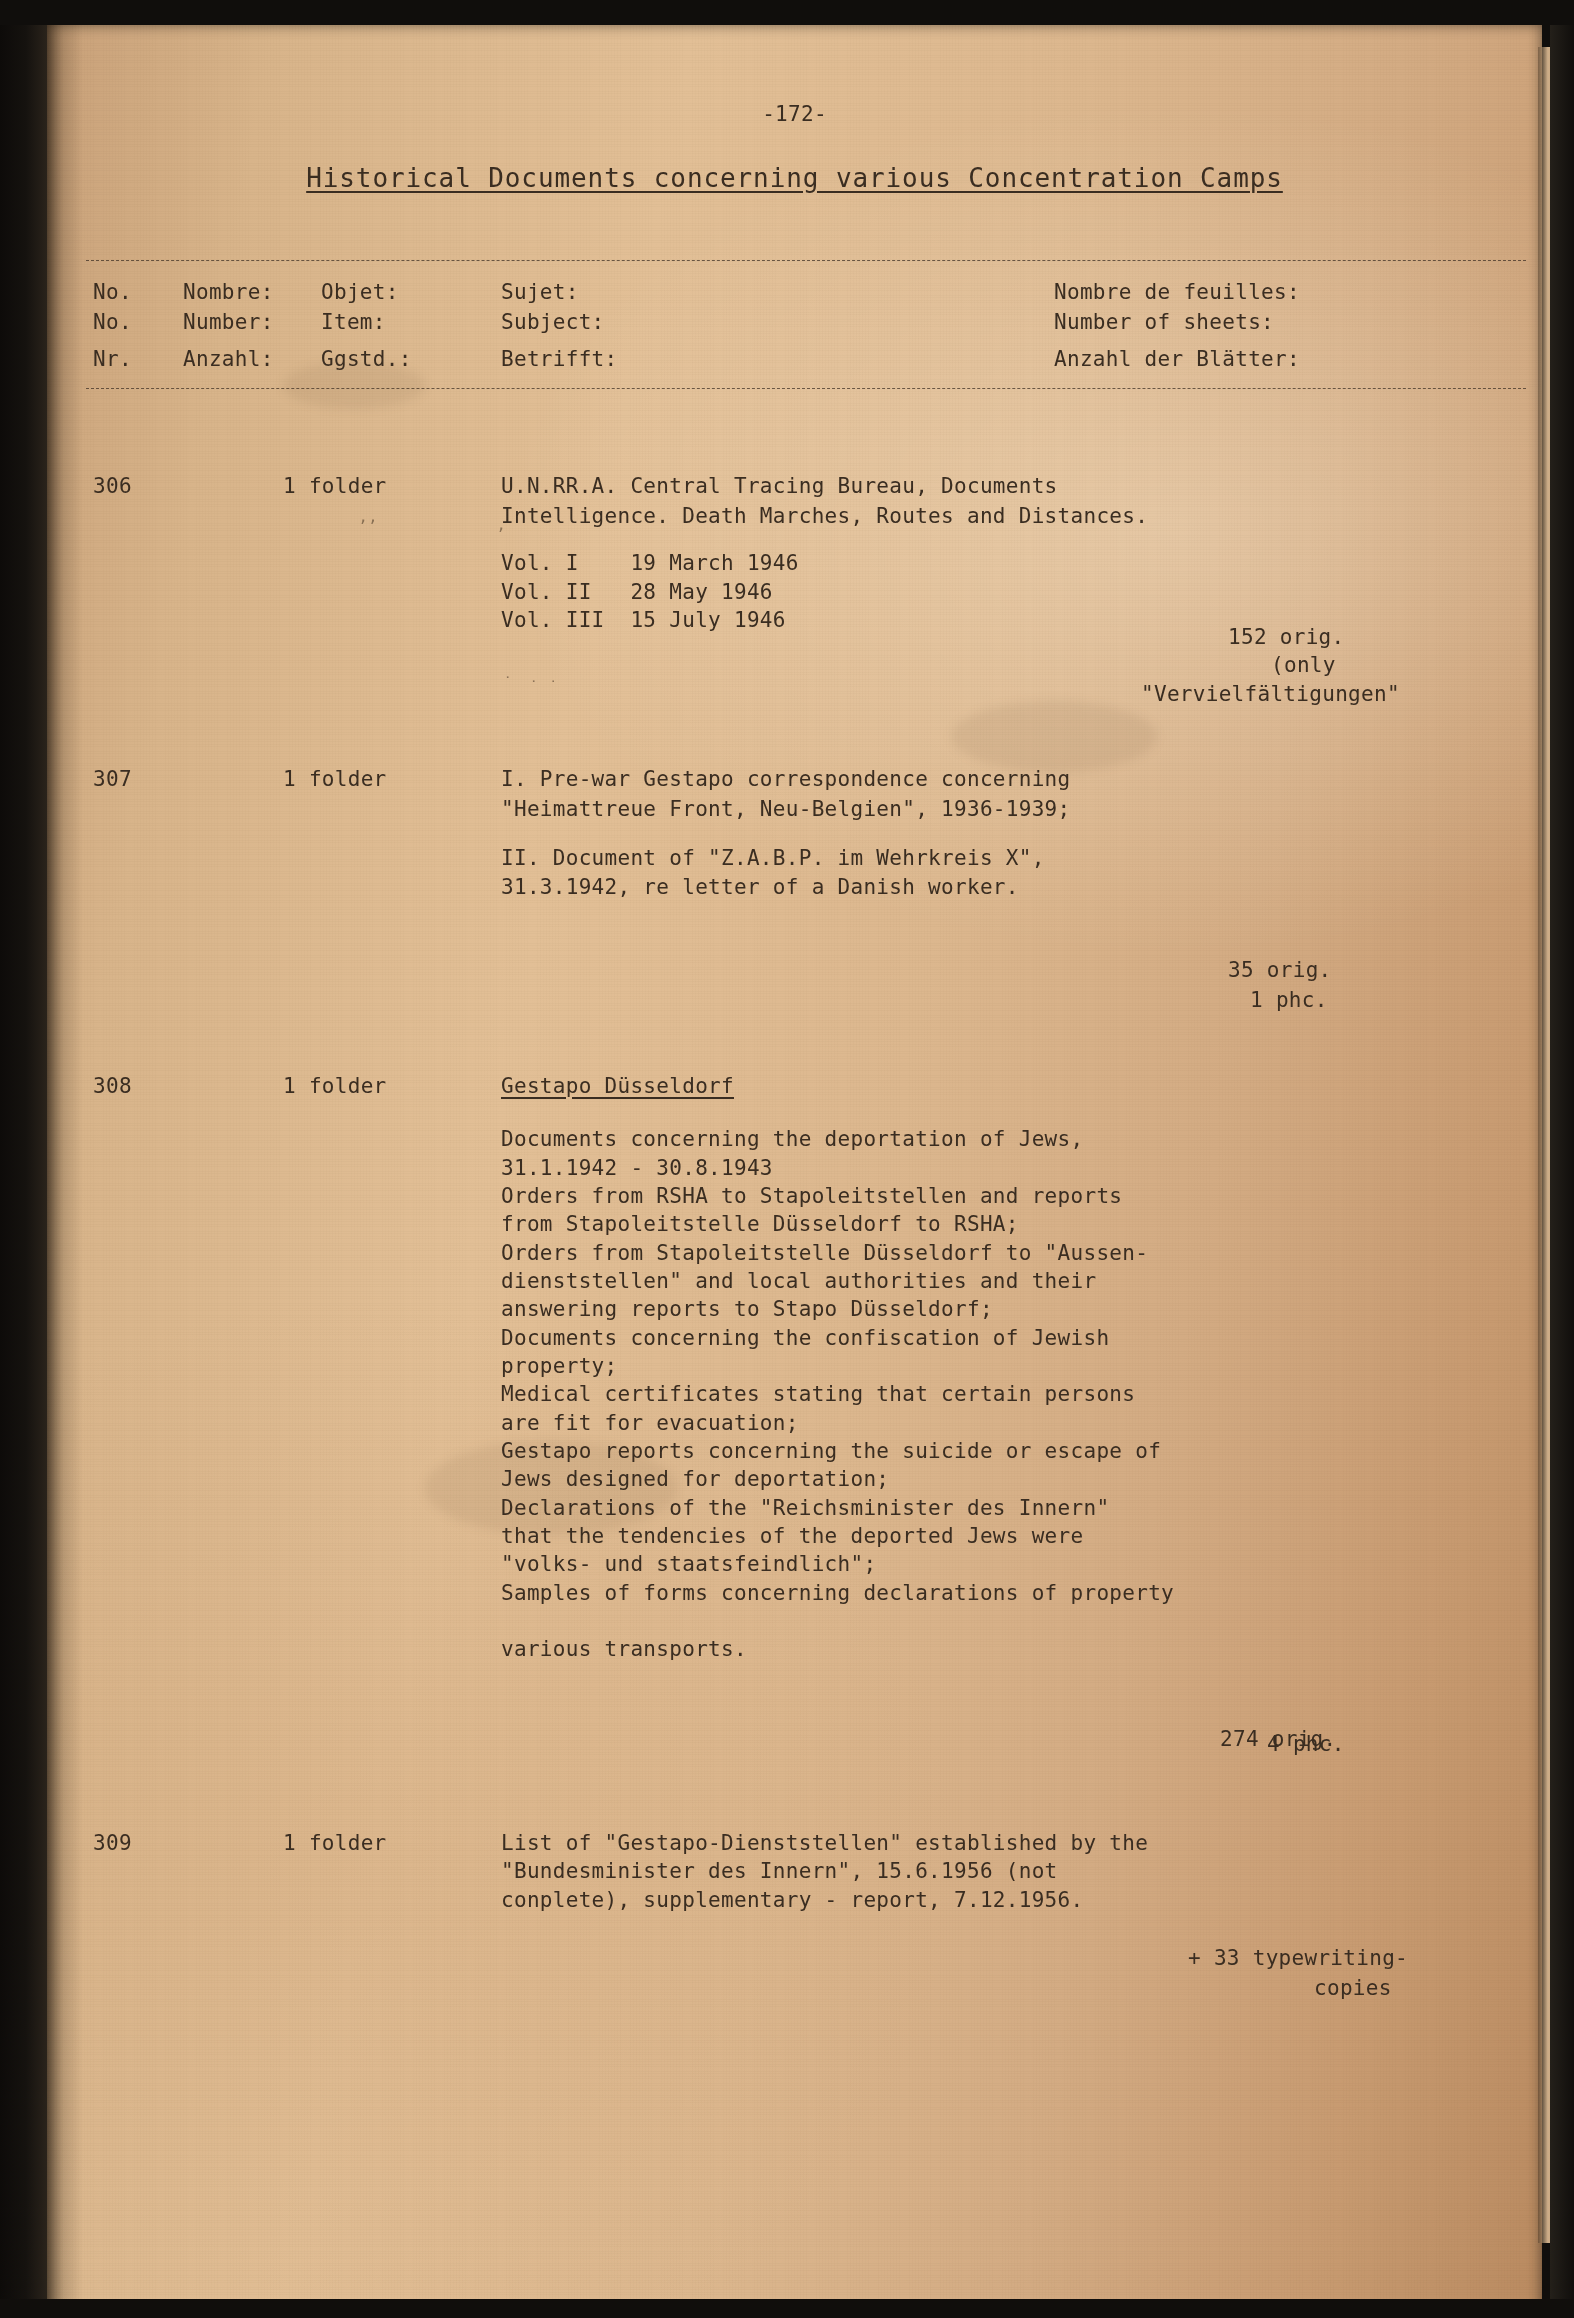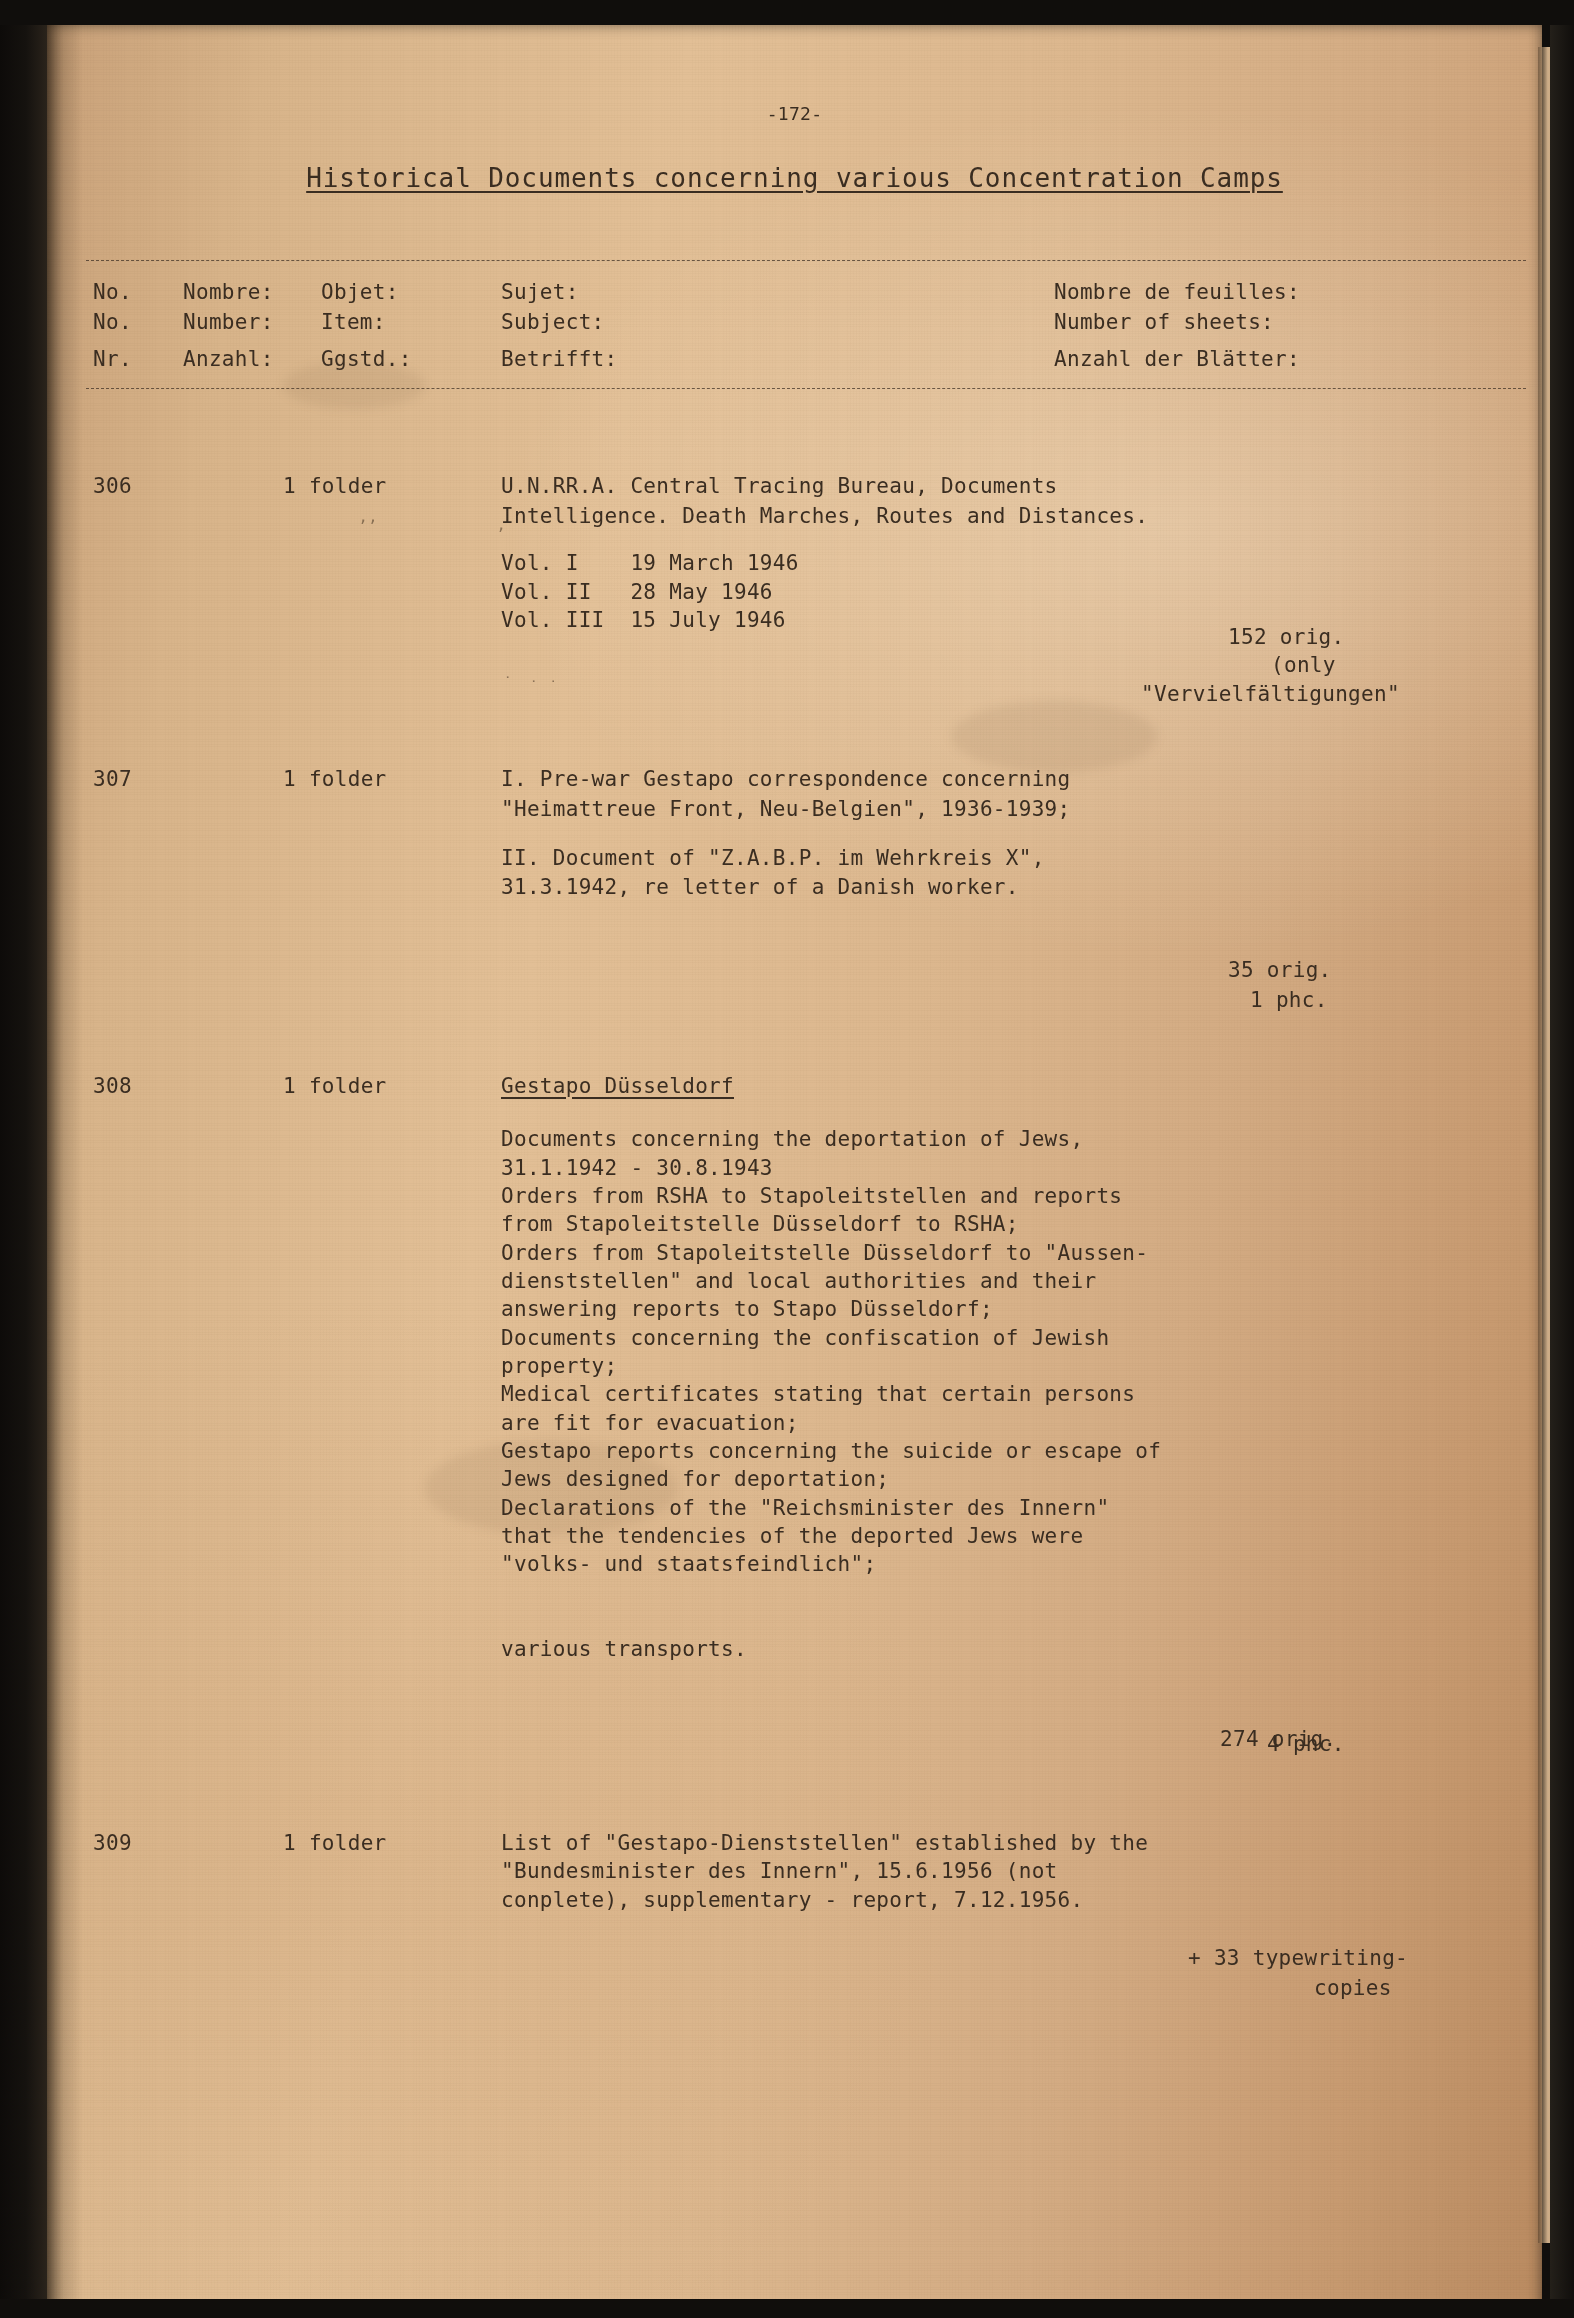--- a/index.html
+++ b/index.html
@@ -108,21 +108,21 @@
     white-space: pre;
   }
   .under {
     text-decoration: underline;
     text-underline-offset: 3.9px;
   }
   .pageno {
     left: 0; top: 75px;
     width: 1495px;
     text-align: center;
-    font-size: 18px;
+    font-size: 21px;
   }
   .title {
     left: 0; top: 139px;
     width: 1495px;
     text-align: center;
     font-size: 26px;
     letter-spacing: 0.9px;
   }
   .rule {
     position: absolute;
@@ -234,20 +234,21 @@
       <div class="t colsub" style="top:1299px;">Documents concerning the confiscation of Jewish</div>
       <div class="t colsub" style="top:1270px;">answering reports to Stapo Düsseldorf;</div>
       <div class="t colsub" style="top:1327px;">property;</div>
       <div class="t colsub" style="top:1355px;">Medical certificates stating that certain persons</div>
       <div class="t colsub" style="top:1384px;">are fit for evacuation;</div>
       <div class="t colsub" style="top:1412px;">Gestapo reports concerning the suicide or escape of</div>
       <div class="t colsub" style="top:1440px;">Jews designed for deportation;</div>
       <div class="t colsub" style="top:1469px;">Declarations of the "Reichsminister des Innern"</div>
       <div class="t colsub" style="top:1497px;">that the tendencies of the deported Jews were</div>
       <div class="t colsub" style="top:1525px;">"volks- und staatsfeindlich";</div>
+      <div class="t colsub" style="top:1554px;">Samples of forms concerning declarations of property</div>
       <div class="t colsub" style="top:1610px;">various transports.</div>
 
       <div class="t" style="left:1173px; top:1676px;margin-top:24px;">274 orig.</div>
       <div class="t" style="left:1220px; top:1705px;">4 phc.</div>
 
       <div class="t colno" style="top:1804px;">309</div>
       <div class="t colcnt" style="top:1804px;">1 folder</div>
       <div class="t colsub" style="top:1804px;">List of "Gestapo-Dienststellen" established by the</div>
       <div class="t colsub" style="top:1832px;">"Bundesminister des Innern", 15.6.1956 (not</div>
       <div class="t colsub" style="top:1861px;">conplete), supplementary - report, 7.12.1956.</div>

